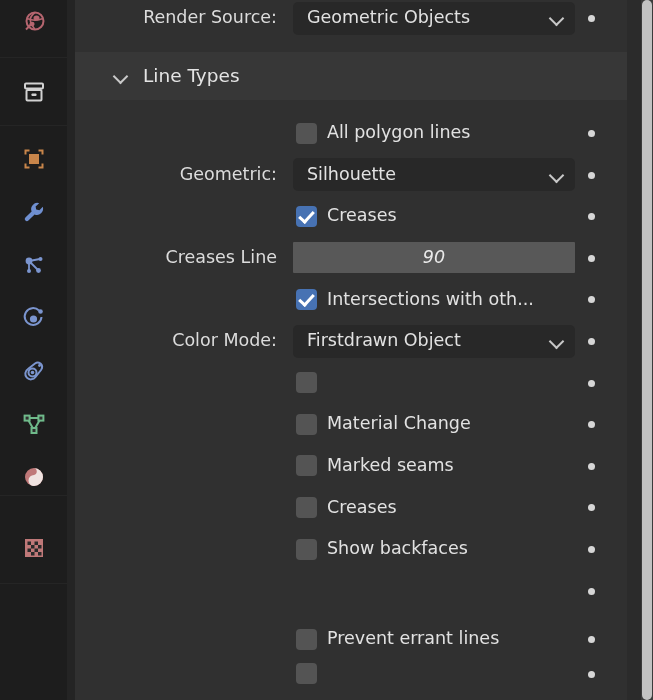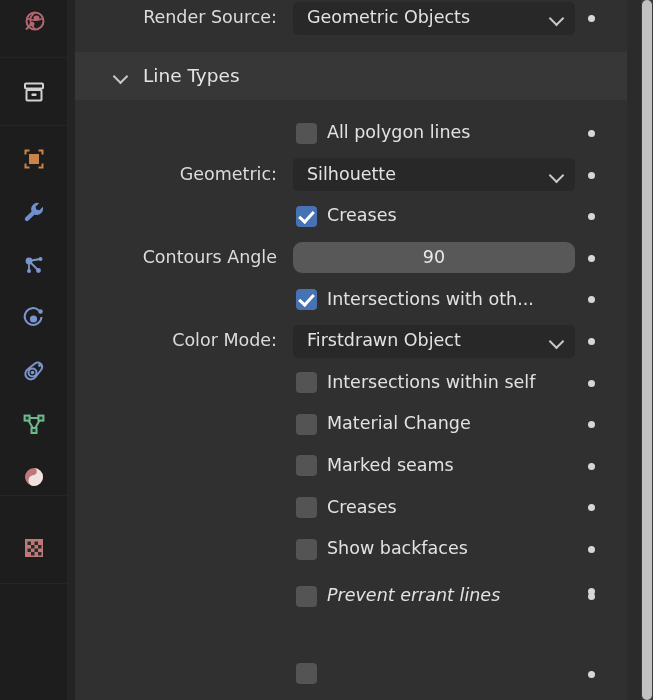--- a/index.html
+++ b/index.html
@@ -132,24 +132,25 @@
     height: 9px;
     border-right: 2px solid #c8c8c8;
     border-bottom: 2px solid #c8c8c8;
     transform: rotate(45deg);
   }
 
   
   .numfield {
     height: 31px;
     background: #585858;
-    border-radius: 9px;
+    border-radius: 1px;
     display: flex;
     align-items: center;
     justify-content: center;
+    font-style: italic;
   }
   .numfield .num-text {
     color: #eaeaea;
     font-size: 17.5px;
     line-height: 1;
   }
 
   
   .cbwrap {
     position: absolute;
@@ -435,21 +436,21 @@
           <div class="dot" style="top: 15px;"></div>
         </div>
         <div class="row" style="top: 198.2px;">
           <div class="cbwrap">
             <span class="cbox on"></span>
             <span class="cblabel">Creases</span>
           </div>
           <div class="dot" style="top: 15px;"></div>
         </div>
         <div class="row" style="top: 239.8px;">
-          <div class="lbl">Contours Angle</div>
+          <div class="lbl">Creases Line</div>
           <div class="field">
             <div class="numfield">
               <span class="num-text">90</span>
             </div>
           </div>
           <div class="dot" style="top: 15px;"></div>
         </div>
         <div class="row" style="top: 281.4px;">
           <div class="cbwrap">
             <span class="cbox on"></span>
@@ -463,21 +464,20 @@
             <div class="dropdown">
               <span class="dd-text">Firstdrawn Object</span>
               <span class="chev"></span>
             </div>
           </div>
           <div class="dot" style="top: 15px;"></div>
         </div>
         <div class="row" style="top: 364.6px;">
           <div class="cbwrap">
             <span class="cbox"></span>
-            <span class="cblabel">Intersections within self</span>
           </div>
           <div class="dot" style="top: 15px;"></div>
         </div>
         <div class="row" style="top: 406.2px;">
           <div class="cbwrap">
             <span class="cbox"></span>
             <span class="cblabel">Material Change</span>
           </div>
           <div class="dot" style="top: 15px;"></div>
         </div>
@@ -498,21 +498,21 @@
         <div class="row" style="top: 531px;">
           <div class="cbwrap">
             <span class="cbox"></span>
             <span class="cblabel">Show backfaces</span>
           </div>
           <div class="dot" style="top: 15px;"></div>
         </div>
         <div class="row" style="top: 572.6px;">
           <div class="dot" style="top: 15px;"></div>
         </div>
-        <div class="row" style="top: 578px; font-style: italic;">
+        <div class="row" style="top: 621px;">
           <div class="cbwrap">
             <span class="cbox"></span>
             <span class="cblabel">Prevent errant lines</span>
           </div>
           <div class="dot" style="top: 15px;"></div>
         </div>
         <div class="row" style="top: 655.8px;">
           <div class="cbwrap">
             <span class="cbox"></span>
           </div>

